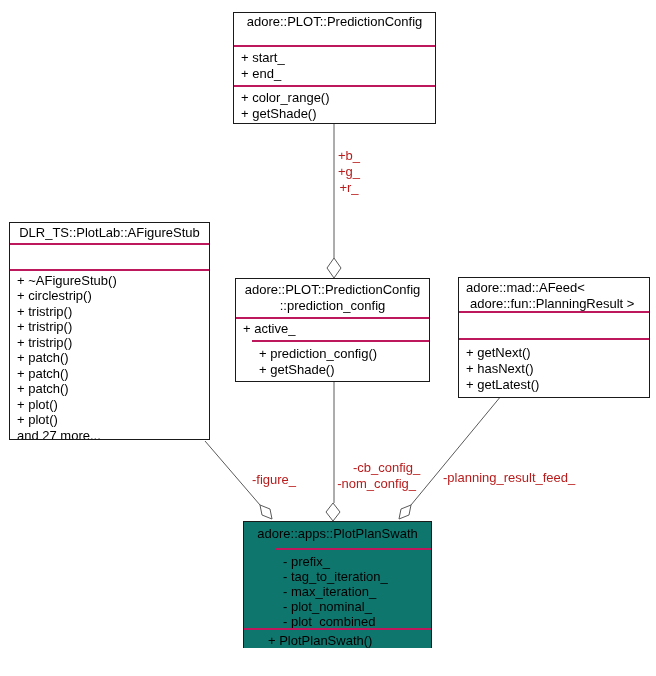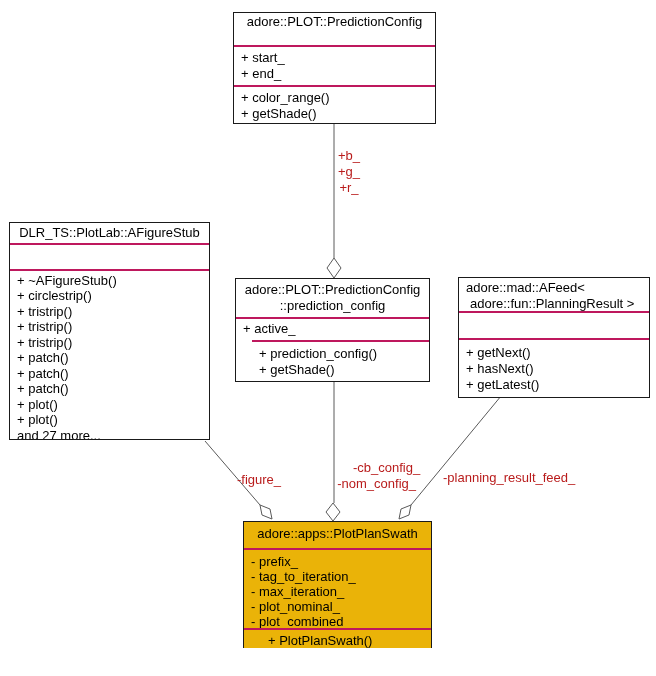--- a/index.html
+++ b/index.html
@@ -24,21 +24,21 @@
   .uml-box {
     position: absolute;
     box-sizing: border-box;
     border: 1px solid #1a1a1a;
     background: #ffffff;
     display: flex;
     flex-direction: column;
     font-size: 13px;
     color: #000000;
   }
-  .uml-box.highlight { background: #eab308; }
+  .uml-box.highlight { background: #0f766e; }
   .uml-title {
     box-sizing: border-box;
     text-align: center;
     line-height: 16px;
     overflow: hidden;
   }
   .uml-title.left-align { text-align: left; padding-left: 7px; }
   .uml-section {
     box-sizing: border-box;
     border-top: 2px solid #be185d;
@@ -133,38 +133,38 @@
       <div class="member-line">+ getNext()</div>
       <div class="member-line">+ hasNext()</div>
       <div class="member-line">+ getLatest()</div>
     </div>
   </div>
 
   <div class="uml-box highlight" style="left:243px; top:521px; width:189px; height:147px;">
     <div class="uml-title" style="height:26px; padding-top:4px;">
       <div>adore::apps::PlotPlanSwath</div>
     </div>
-    <div class="uml-section" style="height:81px; padding-top:4px; line-height:15px;">
+    <div class="uml-section" style="height:81px; padding-top:4px; line-height:15px;margin-left:32px;">
       <div class="member-line">- prefix_</div>
       <div class="member-line">- tag_to_iteration_</div>
       <div class="member-line">- max_iteration_</div>
       <div class="member-line">- plot_nominal_</div>
       <div class="member-line">- plot_combined_</div>
     </div>
     <div class="uml-section" style="height:40px; padding-top:3px; line-height:16px;padding-left:24px;">
       <div class="member-line">+ PlotPlanSwath()</div>
       <div class="member-line">+ run()</div>
     </div>
   </div>
 
   <div class="edge-label" style="left:338px; top:148px;">
     <div>+b_</div>
     <div>+g_</div>
     <div>+r_</div>
   </div>
-  <div class="edge-label" style="left:237px; top:472px;">-figure_</div>
+  <div class="edge-label" style="left:252px; top:472px;">-figure_</div>
   <div class="edge-label" style="left:333px; top:460px;">
     <div style="padding-left:20px;">-cb_config_</div>
     <div>-nom_config_</div>
   </div>
   <div class="edge-label" style="left:443px; top:470px;">-planning_result_feed_</div>
 
 </div>
 
 </body></html>

